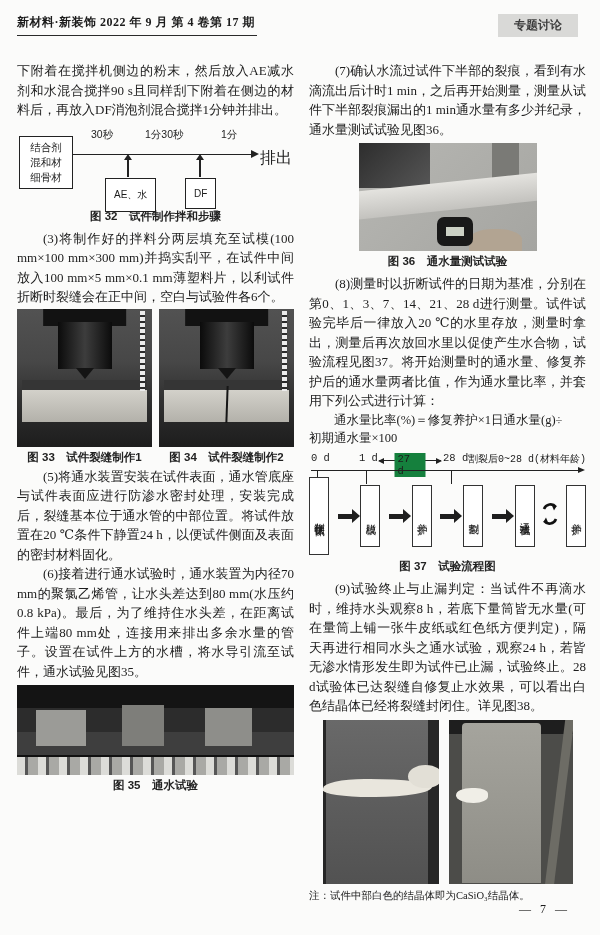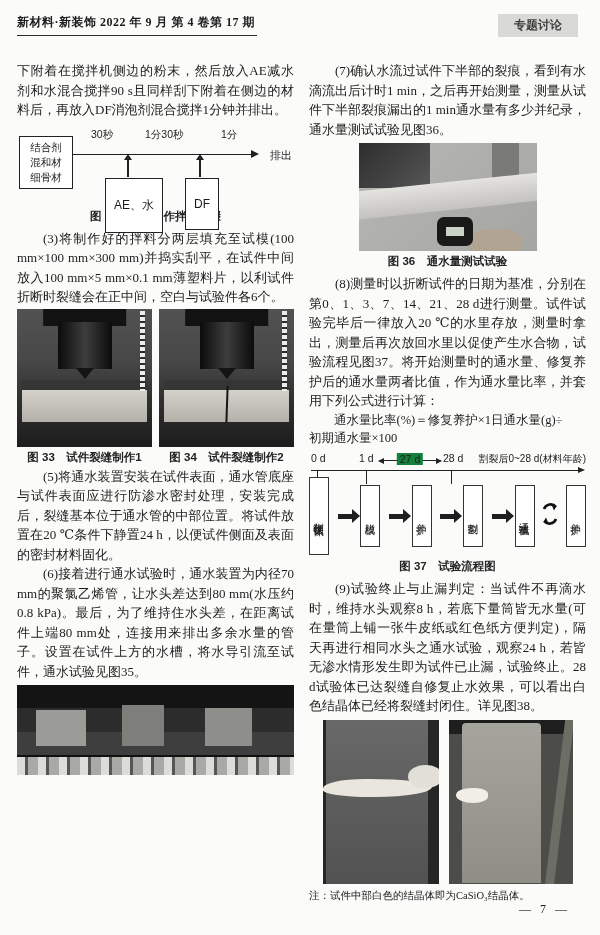--- a/index.html
+++ b/index.html
@@ -23,22 +23,22 @@
   figure { margin:4px 0 5px 0; }
   figcaption { text-align:center; font-weight:bold; font-size:11.5px; margin-top:3px; font-family:"Liberation Sans","DejaVu Sans",sans-serif; color:#222; }
 
   
   .f32-canvas { position:relative; height:82px; font-family:"Liberation Sans","DejaVu Sans",sans-serif; }
   .f32-src { position:absolute; left:2px; top:12px; width:54px; border:1px solid #222; font-size:10.5px; text-align:center; line-height:1.45; padding:3px 0; background:#fff; }
   .f32-hline { position:absolute; left:56px; right:38px; top:30px; border-top:1.5px solid #222; }
   .f32-hline::after { content:""; position:absolute; right:-3px; top:-4.6px; border-left:8px solid #222; border-top:4px solid transparent; border-bottom:4px solid transparent; }
   .f32-t { position:absolute; top:4px; font-size:10.5px; }
   .f32-t1 { left:74px; } .f32-t2 { left:128px; } .f32-t3 { left:204px; }
-  .f32-out { position:absolute; right:2px; top:24px; font-size:11px; }
-  .f32-add { position:absolute; top:54px; border:1px solid #222; font-size:12px; padding:18px 8px; background:#fff; }
+  .f32-out { position:absolute; right:2px; top:24px; font-size:16px; }
+  .f32-add { position:absolute; top:54px; border:1px solid #222; font-size:10px; padding:9px 8px; background:#fff; }
   .f32-ae { left:88px; } .f32-df { left:168px;text-align:right; }
   .f32-up { position:absolute; width:1.5px; height:18px; top:35px; background:#222; }
   .f32-up::after { content:""; position:absolute; top:-5px; left:-3.2px; border-bottom:6px solid #222; border-left:4px solid transparent; border-right:4px solid transparent; }
   .f32-u1 { left:110px; } .f32-u2 { left:182px; }
 
   
   .ph { position:relative; overflow:hidden; background:#777; }
   .fig-pair { display:flex; gap:7px; }
   .fig-pair figure { flex:1; margin:2px 0; }
   .ph-press { height:138px; background:linear-gradient(180deg,#525252 0%,#474747 38%,#303030 66%,#1d1d1d 100%); }
@@ -59,21 +59,21 @@
 
   .ph-flow { width:178px; height:108px; margin:0 auto; background:linear-gradient(135deg,#b7b7b3 0%,#a5a5a1 100%); }
   .fl-dark { position:absolute; left:0; top:0; width:40%; height:42%; background:linear-gradient(135deg,#2d2d2d,#565656); }
   .fl-pipe { position:absolute; right:10%; top:0; width:15%; height:34%; background:#7a7a76; }
   .fl-beam { position:absolute; left:-4%; top:36%; width:110%; height:26%; background:linear-gradient(180deg,#e4e3df,#c3c2be); transform:rotate(-6deg); }
   .fl-hand { position:absolute; right:8%; bottom:-2%; width:30%; height:22%; background:#b2a492; border-radius:45% 45% 0 0; }
   .fl-watch { position:absolute; left:44%; bottom:5%; width:36px; height:29px; background:#191919; border-radius:7px; }
   .fl-watch::after { content:""; position:absolute; left:9px; top:10px; width:18px; height:9px; background:#ccd1c5; }
 
   
-  .f37-canvas { position:relative; height:104px; font-family:Liberation Sans, sans-serif; }
+  .f37-canvas { position:relative; height:104px; font-family:Liberation Mono, monospace; }
   .f37-lab { position:absolute; top:0; font-size:10.5px; }
   .f37-l0 { left:2px; } .f37-l1 { left:50px; } .f37-l28 { left:134px; }
   .f37-dbl { position:absolute; left:70px; width:62px; top:8px; border-top:1px solid #222; }
   .f37-dbl::before { content:""; position:absolute; left:-1px; top:-3.5px; border-right:6px solid #222; border-top:3px solid transparent; border-bottom:3px solid transparent; }
   .f37-dbl::after { content:""; position:absolute; right:-1px; top:-3.5px; border-left:6px solid #222; border-top:3px solid transparent; border-bottom:3px solid transparent; }
   .f37-d27 { position:absolute; left:50%; top:-8px; transform:translateX(-50%); background:#15803d; padding:0 3px; font-size:10.5px; }
   .f37-note { position:absolute; right:0; top:0; font-size:10px; }
   .f37-hline { position:absolute; left:2px; right:4px; top:18px; border-top:1.3px solid #222; }
   .f37-hline::after { content:""; position:absolute; right:-3px; top:-4.1px; border-left:7px solid #222; border-top:3.5px solid transparent; border-bottom:3.5px solid transparent; }
   .f37-tick { position:absolute; top:18px; width:1px; height:14px; background:#222; }
@@ -166,20 +166,21 @@
       <p class="para">(5)将通水装置安装在试件表面，通水管底座与试件表面应进行防渗水密封处理，安装完成后，裂缝基本位于通水管的中部位置。将试件放置在20 ℃条件下静置24 h，以便试件侧面及表面的密封材料固化。</p>
       <p class="para">(6)接着进行通水试验时，通水装置为内径70 mm的聚氯乙烯管，让水头差达到80 mm(水压约0.8 kPa)。最后，为了维持住水头差，在距离试件上端80 mm处，连接用来排出多余水量的管子。设置在试件上方的水槽，将水导引流至试件，通水试验见图35。</p>
 
       <figure>
         <div class="ph ph-water">
           <div class="wt-c wt-c1"></div>
           <div class="wt-c wt-c2"></div>
           <div class="wt-c wt-c3"></div>
           <div class="wt-slab"></div>
         </div>
+        <figcaption>图 35　通水试验</figcaption>
       </figure>
     </div>
 
     <div class="col">
       <p class="para">(7)确认水流过试件下半部的裂痕，看到有水滴流出后计时1 min，之后再开始测量，测量从试件下半部裂痕漏出的1 min通水量有多少并纪录，通水量测试试验见图36。</p>
 
       <figure>
         <div class="ph ph-flow">
           <div class="fl-dark"></div>
           <div class="fl-pipe"></div>

